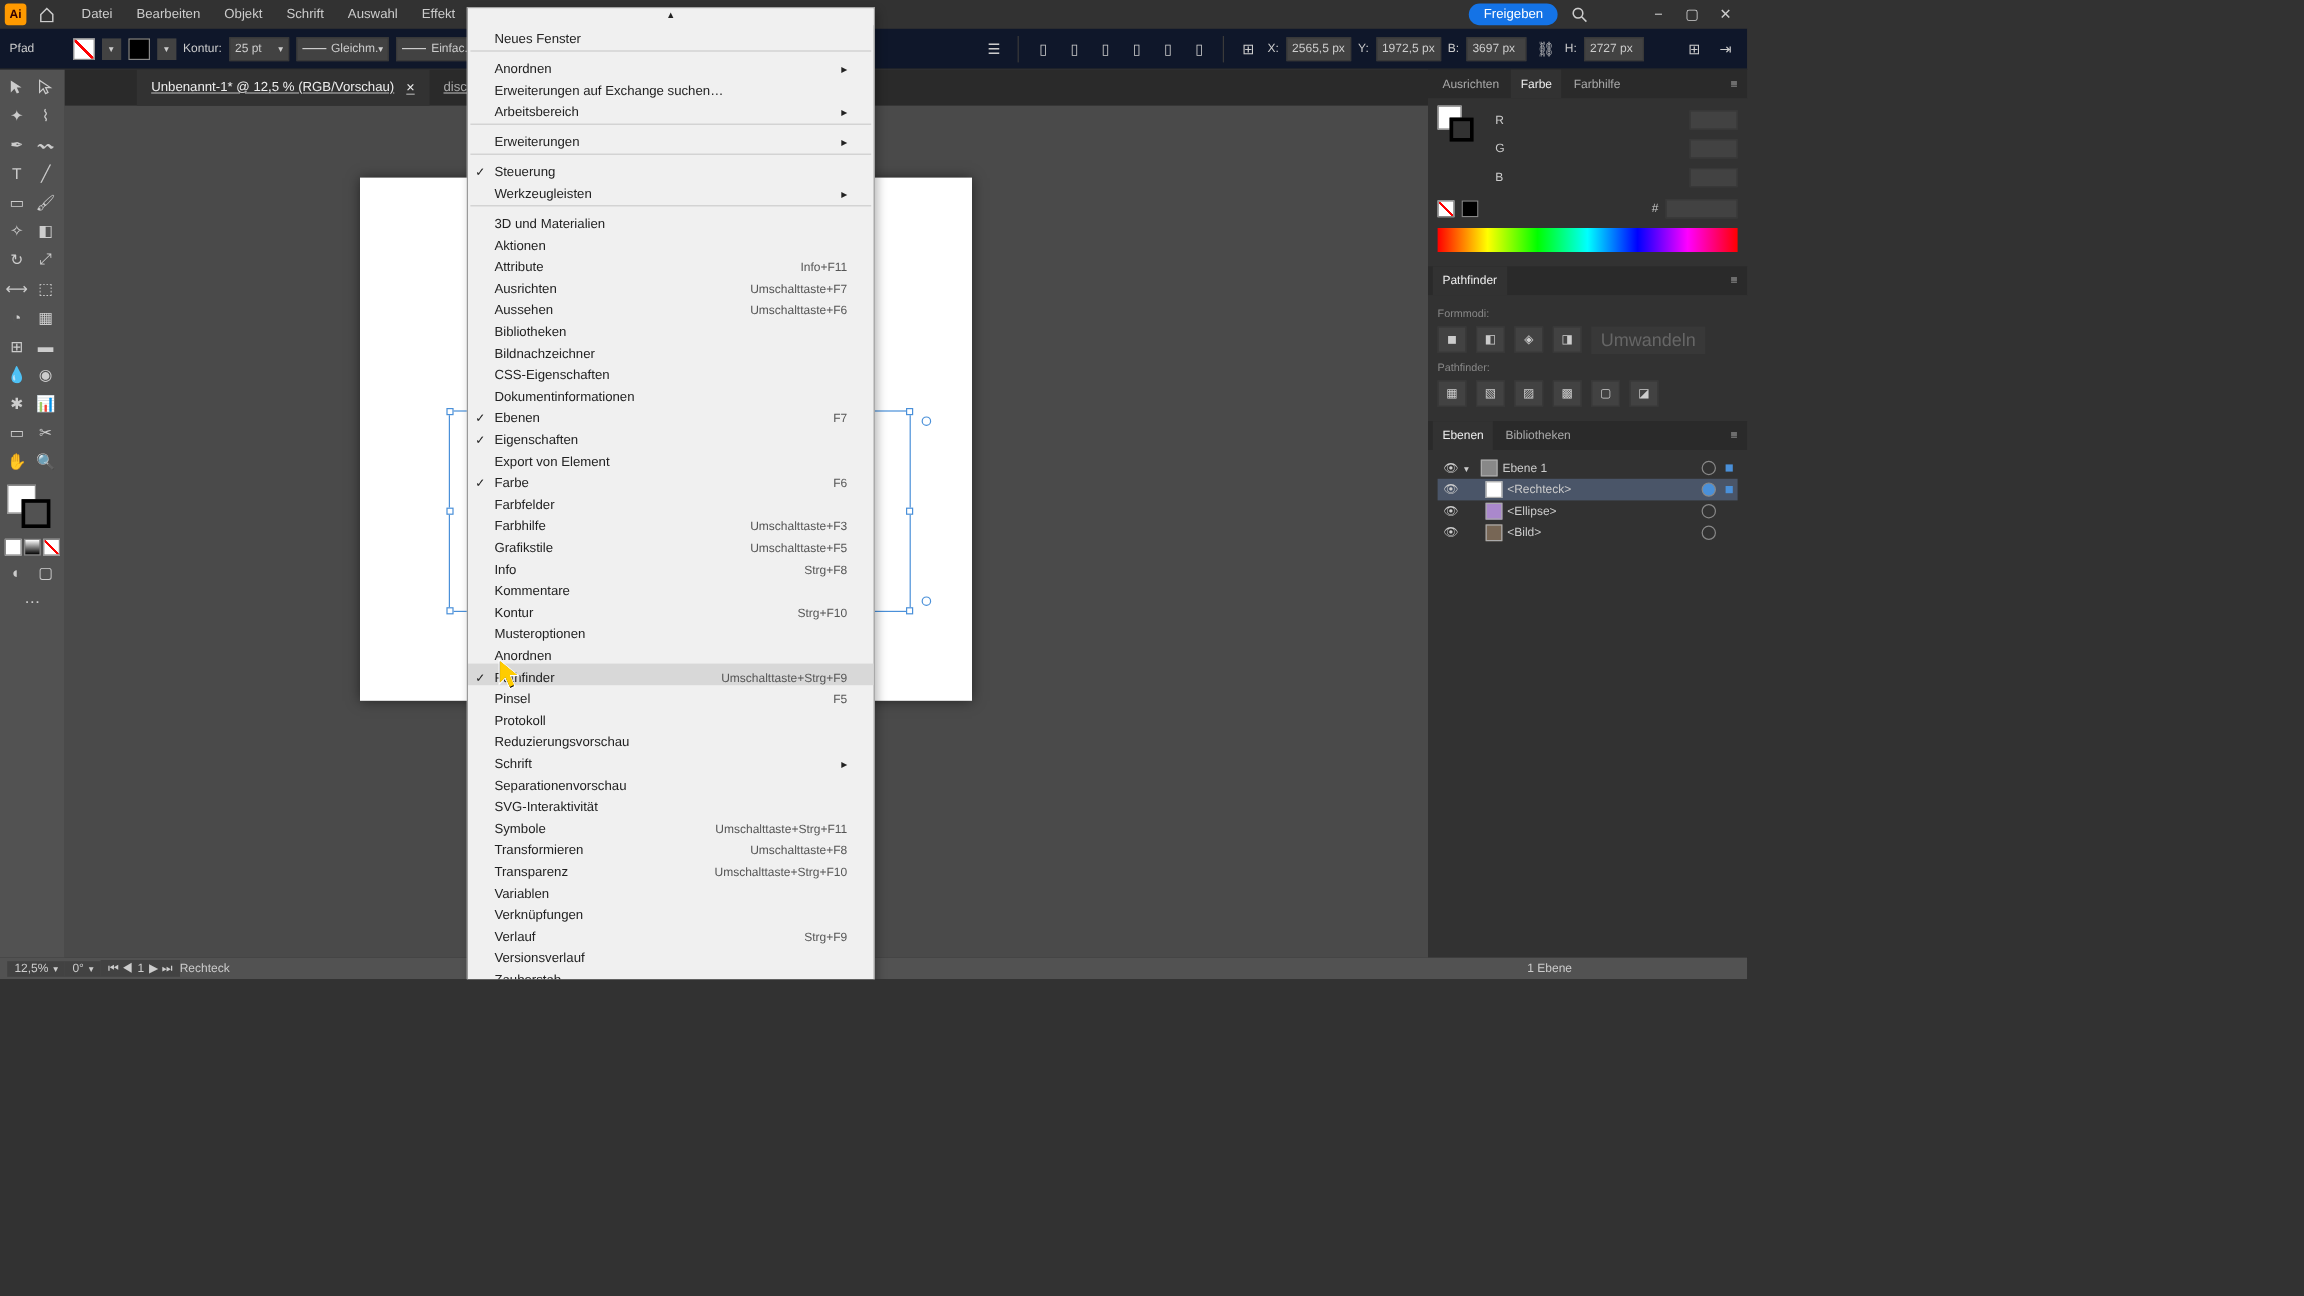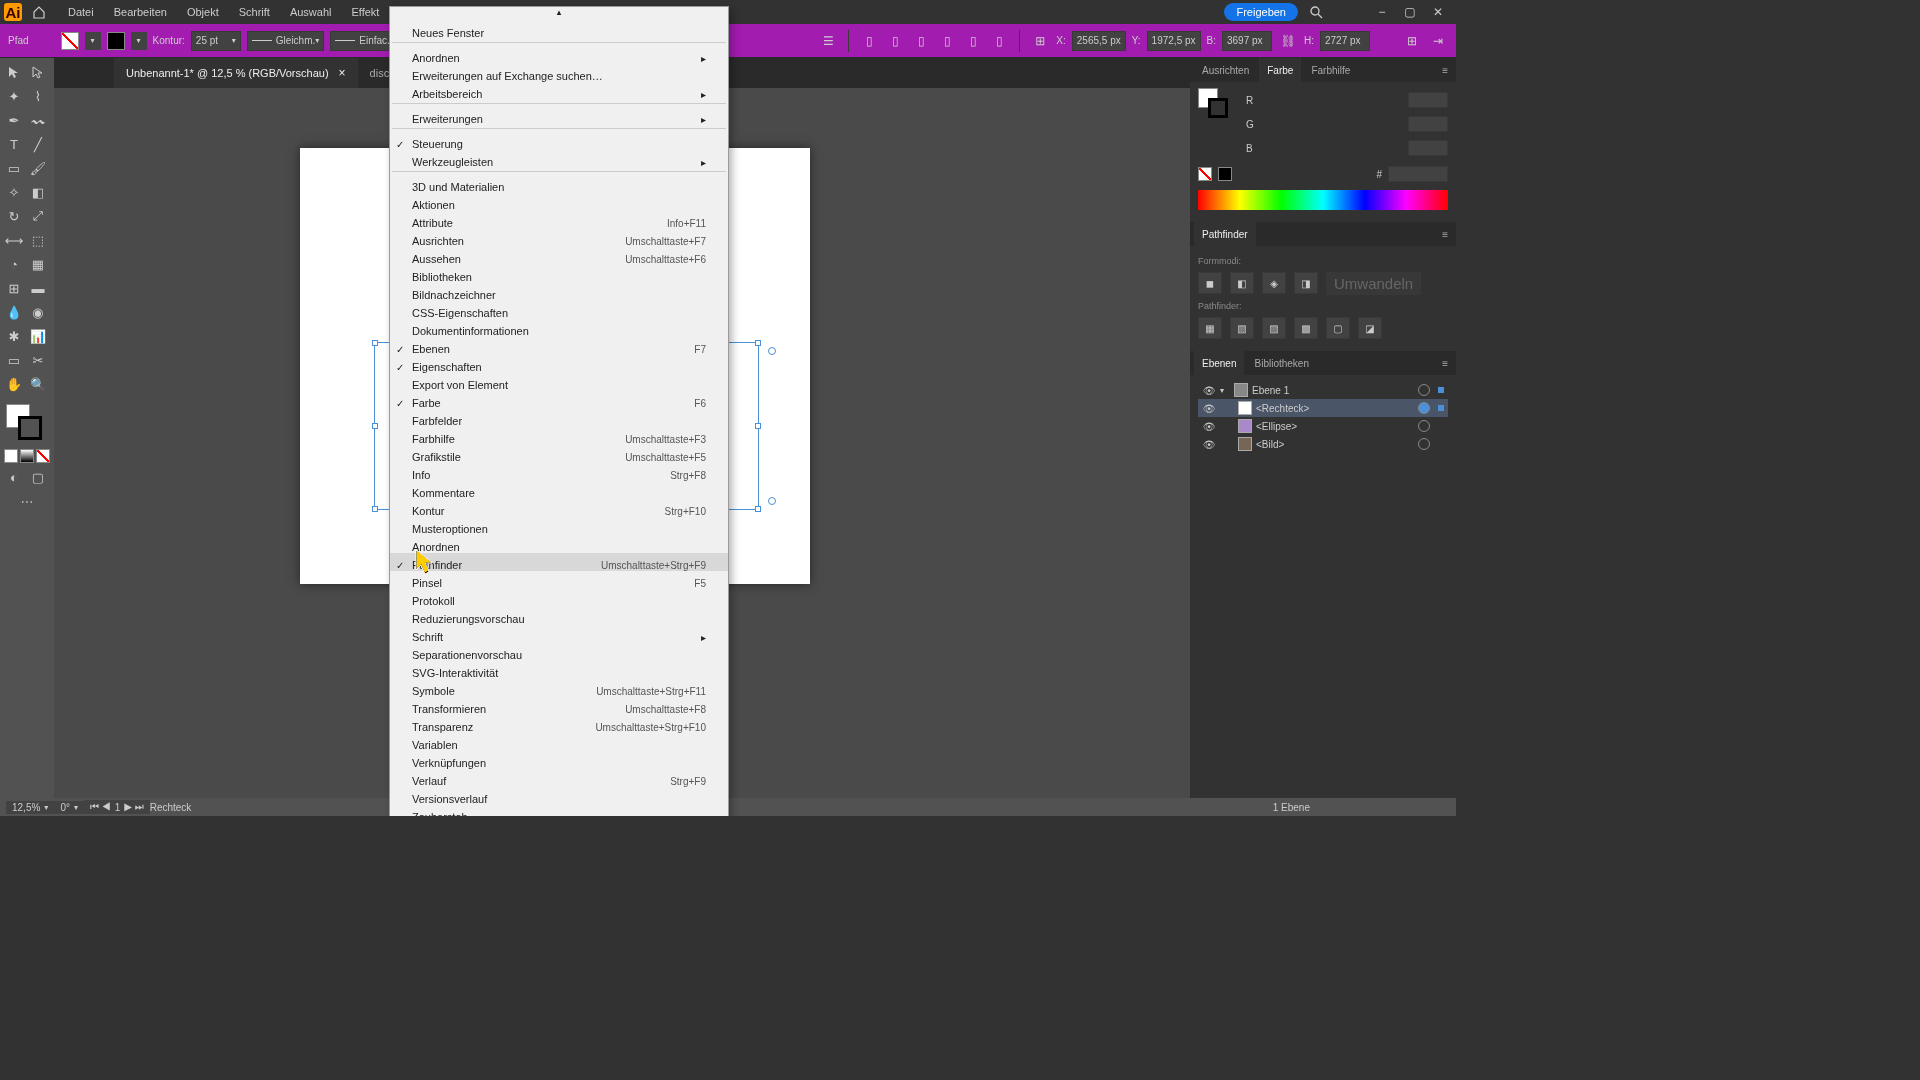--- a/index.html
+++ b/index.html
@@ -1,42 +1,42 @@
 <!DOCTYPE html>
 <html><head>
 <meta charset="utf-8">
 <style>
 * { margin: 0; padding: 0; box-sizing: border-box; font-family: -apple-system, "Segoe UI", sans-serif; user-select: none; }
 body { background: #323232; width: 1456px; height: 816px; overflow: hidden; position: relative; }
 
 
 .menubar { height: 24px; background: #323232; display: flex; align-items: center; padding: 0 4px; font-size: 11px; color: #ccc; }
-.menubar .logo { width: 18px; height: 18px; background: #ff9a00; border-radius: 3px; display: flex; align-items: center; justify-content: center; margin-right: 8px; color: #330000; font-weight: bold; font-size: 15px; }
+.menubar .logo { width: 18px; height: 18px; background: #ff9a00; border-radius: 3px; display: flex; align-items: center; justify-content: center; margin-right: 8px; color: #330000; font-weight: bold; font-size: 10px; }
 .menubar .home-icon { width: 18px; height: 18px; margin-right: 10px; display: flex; align-items: center; justify-content: center; }
 .menubar .menu-item { padding: 0 10px; cursor: pointer; }
 .menubar .menu-item.active { background: #525252; }
 .menubar .spacer { flex: 1; }
 .menubar .share-btn { background: #1473e6; color: #fff; padding: 3px 12px; border-radius: 12px; font-size: 11px; margin-right: 12px; }
 .menubar .win-btn { width: 28px; text-align: center; color: #ccc; font-size: 12px; }
 
 
-.controlbar { height: 34px; background: #a21caf; display: flex; align-items: center; padding: 0 8px; font-size: 10px; color: #ccc; border-bottom: 1px solid #2a2a2a; gap: 6px; }
+.controlbar { height: 34px; background: #0f172a; display: flex; align-items: center; padding: 0 8px; font-size: 10px; color: #ccc; border-bottom: 1px solid #2a2a2a; gap: 6px; }
 .controlbar .label { font-size: 10px; color: #ccc; }
 .controlbar .swatch { width: 18px; height: 18px; border: 1px solid #888; display: inline-block; }
 .controlbar .swatch.nofill { background: linear-gradient(to top right, transparent 45%, red 45%, red 55%, transparent 55%), #fff; }
 .controlbar .swatch.black { background: #000; }
 .controlbar .dd-small { width: 16px; height: 18px; background: #424242; display: flex; align-items: center; justify-content: center; font-size: 8px; }
 .controlbar .field { background: #424242; border: 1px solid #383838; padding: 2px 4px; min-width: 50px; height: 20px; display: flex; align-items: center; font-size: 10px; }
 .controlbar .field-wide { min-width: 68px; }
 .controlbar .sep { width: 1px; height: 22px; background: #3a3a3a; margin: 0 4px; }
 .controlbar .icon-btn { width: 20px; height: 20px; display: flex; align-items: center; justify-content: center; font-size: 12px; color: #ccc; }
 .controlbar .spacer { flex: 1; }
 
 
-.doctabs { height: 30px; background: #2a2a2a; display: flex; align-items: center; padding-left: 60px; font-size: 11px; color: #aaa; }
+.doctabs { height: 30px; background: #2a2a2a; display: flex; align-items: center; padding-left: 60px; font-size: 11px; color: #aaa; text-decoration: underline; }
 .doctabs .tab { padding: 0 12px; height: 100%; display: flex; align-items: center; gap: 10px; }
 .doctabs .tab.active { background: #323232; color: #eee; }
 .doctabs .tab .close { font-size: 12px; }
 
 
 .main { position: absolute; top: 58px; left: 0; right: 0; bottom: 18px; display: flex; }
 .toolbox { width: 54px; background: #525252; display: flex; flex-wrap: wrap; align-content: flex-start; padding: 2px; gap: 0; }
 .toolbox .tool { width: 24px; height: 24px; display: flex; align-items: center; justify-content: center; color: #ccc; font-size: 13px; }
 .toolbox .fill-stroke { width: 50px; height: 45px; position: relative; margin-top: 4px; }
 .toolbox .fill-sq { width: 24px; height: 24px; background: #fff; border: 1px solid #888; position: absolute; top: 4px; left: 4px; }

